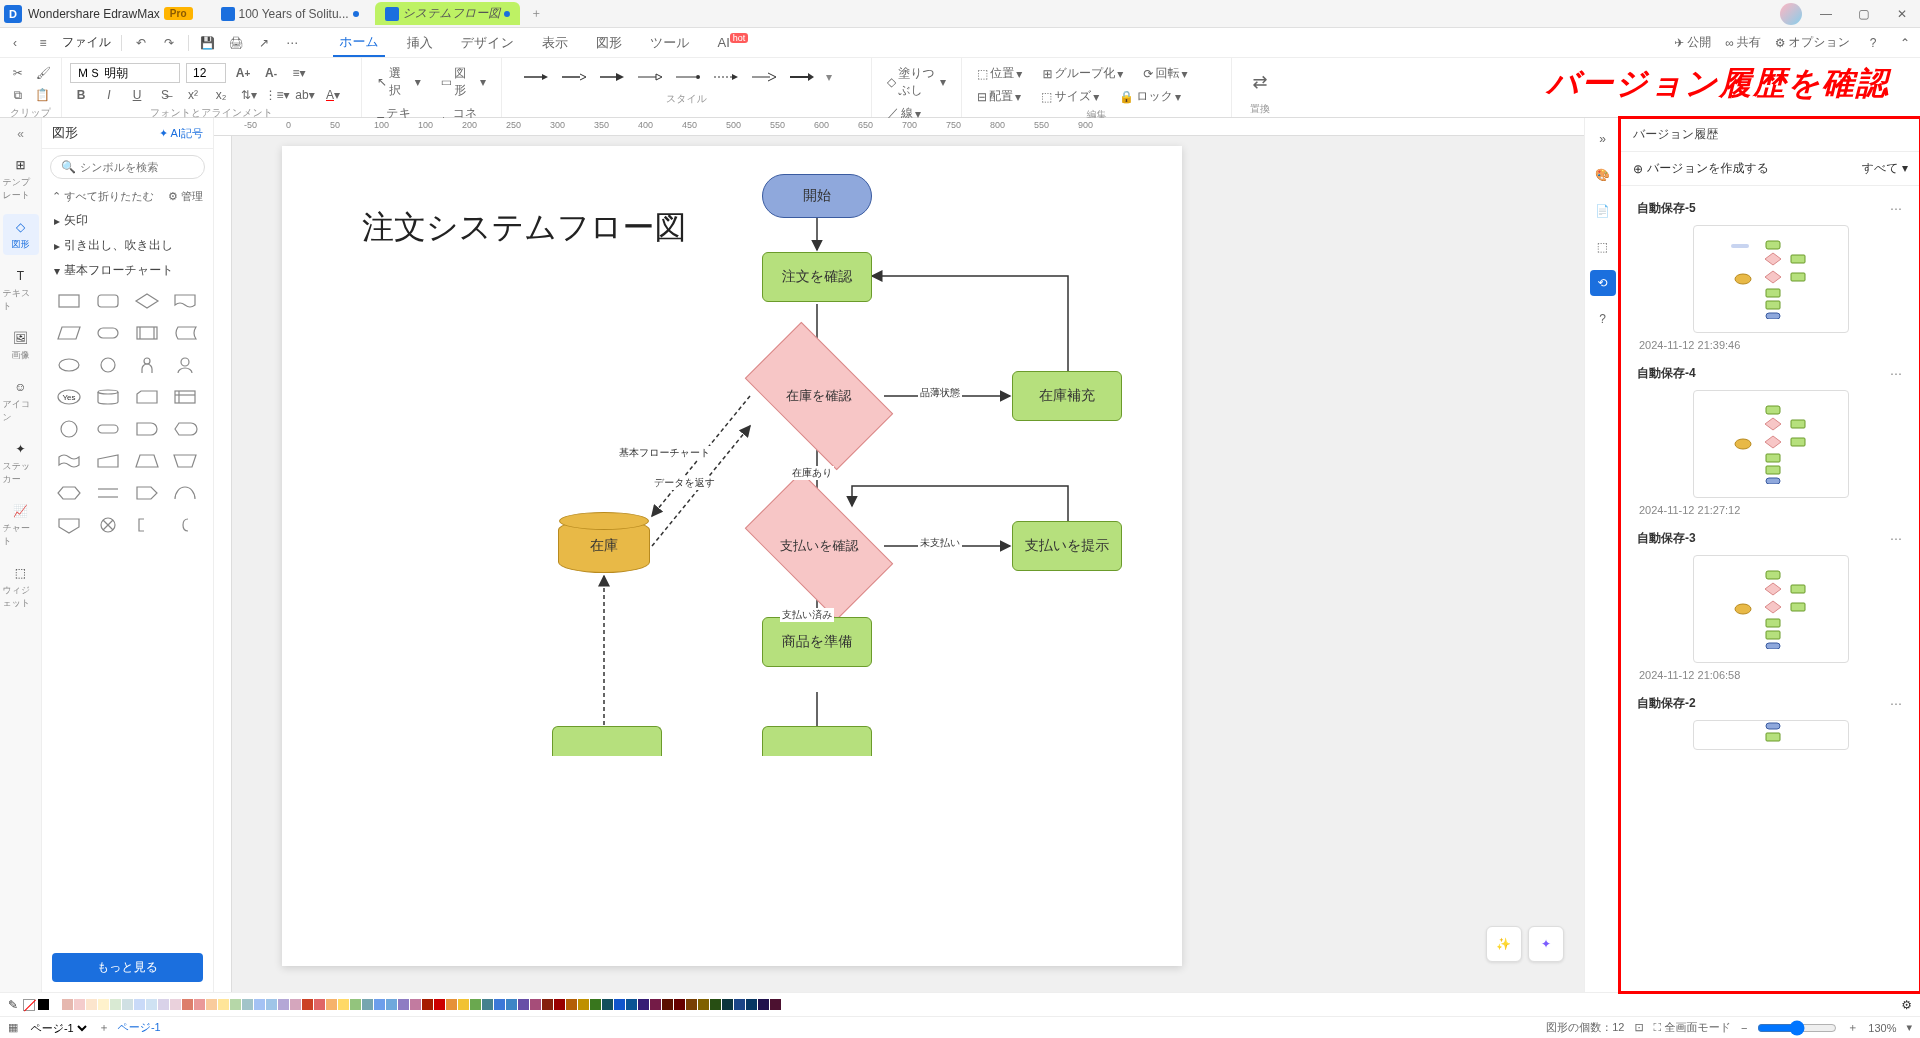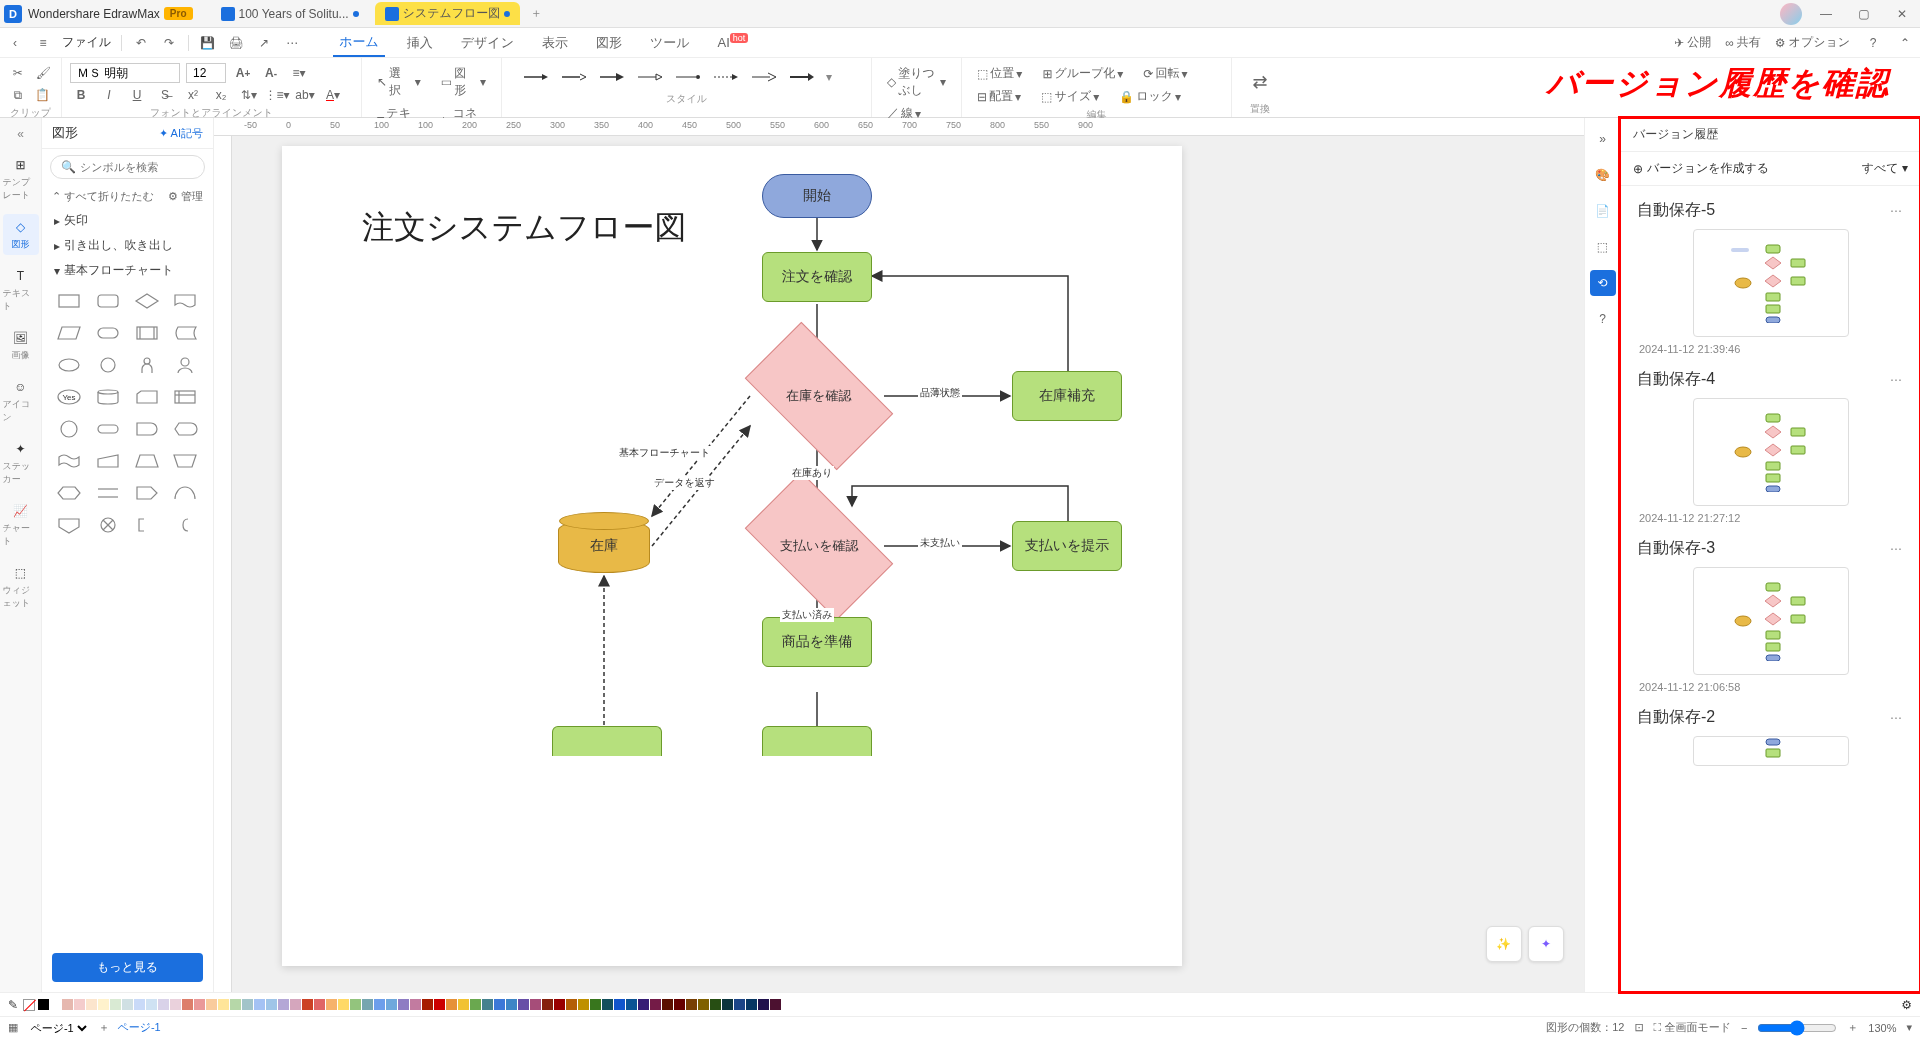--- a/index.html
+++ b/index.html
@@ -3,21 +3,21 @@
 <meta charset="utf-8">
 <style>
 * { margin: 0; padding: 0; box-sizing: border-box; font-family: "Meiryo UI", "Yu Gothic UI", sans-serif; }
 body { background: #fff; width: 1920px; height: 1038px; overflow: hidden; font-size: 12px; color: #333; }
 .titlebar { height: 28px; display: flex; align-items: center; padding: 0 4px; background: #f5f5f5; border-bottom: 1px solid #e0e0e0; }
 .app-icon { width: 18px; height: 18px; background: #1b6fde; border-radius: 3px; display: flex; align-items: center; justify-content: center; color: #fff; font-weight: bold; font-size: 11px; margin-right: 6px; }
 .app-title { font-size: 12px; color: #333; font-weight: 500; }
 .pro-badge { background: #ffb400; color: #8c5a00; font-size: 10px; padding: 1px 6px; border-radius: 3px; margin-left: 4px; font-weight: bold; }
 .tabs-row { display: flex; align-items: center; margin-left: 18px; gap: 6px; }
 .doc-tab { display: flex; align-items: center; gap: 4px; padding: 3px 10px; border-radius: 6px 6px 0 0; font-size: 12px; color: #555; position: relative; }
-.doc-tab.active { background: #fde047; }
+.doc-tab.active { background: #bef264; font-style: italic; }
 .tab-icon { width: 14px; height: 14px; background: #1b6fde; border-radius: 2px; }
 .tab-dot { width: 6px; height: 6px; border-radius: 50%; background: #1b6fde; }
 .tab-add { width: 20px; height: 20px; display: flex; align-items: center; justify-content: center; color: #888; cursor: pointer; }
 .win-controls { margin-left: auto; display: flex; align-items: center; gap: 10px; }
 .avatar { width: 22px; height: 22px; border-radius: 50%; background: linear-gradient(135deg,#ffb6c1,#87ceeb); }
 .win-btn { width: 28px; height: 20px; display: flex; align-items: center; justify-content: center; color: #666; cursor: pointer; }
 .menubar { height: 30px; display: flex; align-items: center; padding: 0 6px; border-bottom: 1px solid #eee; gap: 12px; }
 .menu-left { display: flex; align-items: center; gap: 10px; }
 .menu-icn { width: 18px; height: 18px; display: flex; align-items: center; justify-content: center; color: #666; cursor: pointer; }
 .menu-tabs { display: flex; align-items: center; gap: 16px; margin-left: 20px; }
@@ -77,21 +77,21 @@
 .right-rail { width: 36px; background: #fff; border-left: 1px solid #eee; display: flex; flex-direction: column; align-items: center; padding-top: 8px; gap: 10px; }
 .right-rail-btn { width: 26px; height: 26px; display: flex; align-items: center; justify-content: center; cursor: pointer; color: #666; border-radius: 4px; }
 .right-rail-btn.active { background: #1b6fde; color: #fff; }
 .history-panel { width: 300px; border-left: 1px solid #eee; outline: 3px solid #ff0000; outline-offset: -1px; display: flex; flex-direction: column; background: #fff; }
 .hist-header { padding: 8px 12px; font-size: 12px; color: #444; border-bottom: 1px solid #eee; }
 .hist-actions { display: flex; justify-content: space-between; align-items: center; padding: 8px 12px; font-size: 12px; border-bottom: 1px solid #eee; }
 .hist-create { display: flex; align-items: center; gap: 4px; cursor: pointer; }
 .hist-list { flex: 1; overflow-y: auto; padding: 6px 10px; }
 .hist-item { padding: 6px 0; }
 .hist-item-head { display: flex; justify-content: space-between; align-items: center; padding: 2px 6px; }
-.hist-name { font-size: 16px; font-weight: 400; }
+.hist-name { font-size: 12px; font-weight: 700; }
 .hist-menu { color: #888; cursor: pointer; letter-spacing: 2px; }
 .hist-thumb { width: 156px; height: 108px; border: 1px solid #ddd; border-radius: 4px; margin: 6px auto; background: #fff; display: flex; align-items: center; justify-content: center; position: relative; overflow: hidden; }
 .hist-time { font-size: 11px; color: #888; padding: 0 8px; }
 .colorbar { height: 24px; display: flex; align-items: center; padding: 0 8px; gap: 1px; border-top: 1px solid #eee; }
 .color-swatch { width: 11px; height: 11px; cursor: pointer; }
 .statusbar { height: 22px; display: flex; align-items: center; padding: 0 8px; font-size: 11px; color: #666; border-top: 1px solid #eee; gap: 10px; }
 .status-left { display: flex; align-items: center; gap: 8px; }
 .status-right { margin-left: auto; display: flex; align-items: center; gap: 10px; }
 .page-dropdown { border: none; background: transparent; font-size: 11px; }
 svg.shape-icn { width: 26px; height: 20px; stroke: #888; fill: none; stroke-width: 1.2; }

